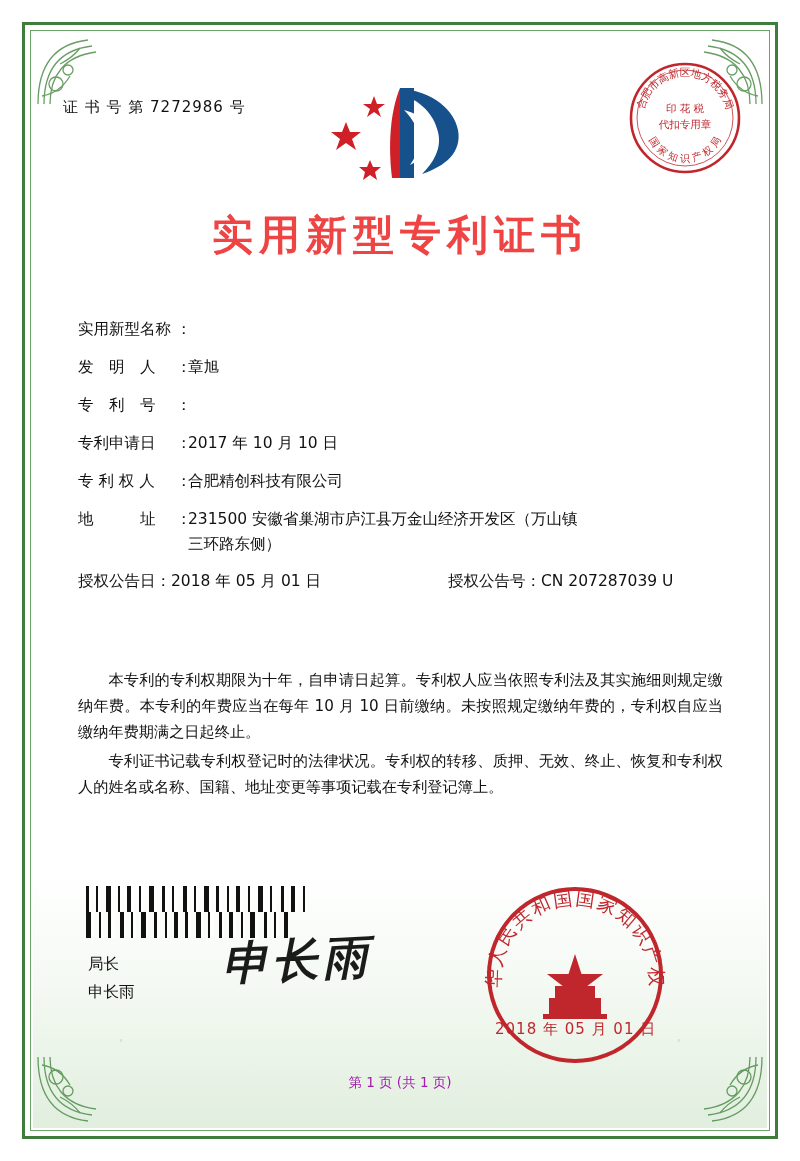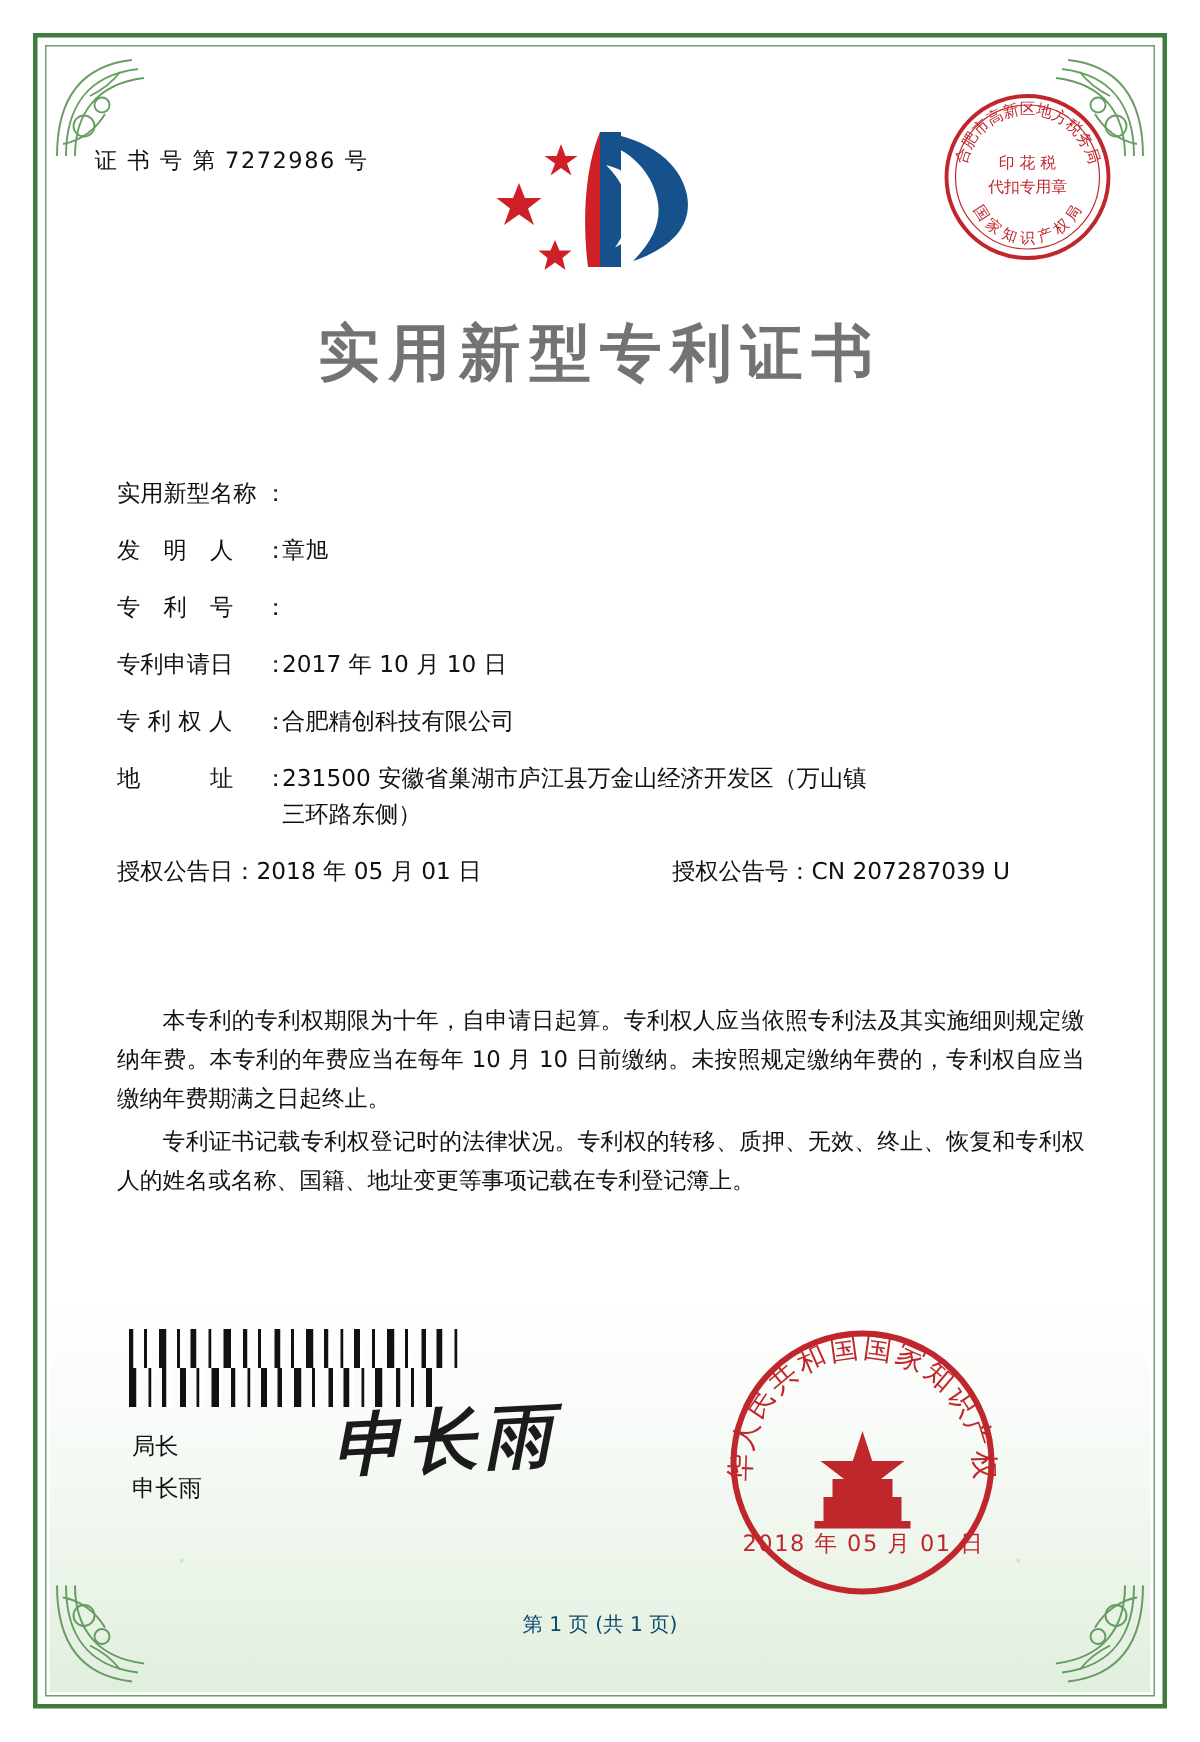--- a/index.html
+++ b/index.html
@@ -72,21 +72,21 @@
   }
   .title {
     position: absolute;
     left: 0; right: 0;
     top: 208px;
     text-align: center;
     font-family: "DejaVu Serif", "Liberation Serif", serif;
     font-size: 41px;
     font-weight: bold;
     letter-spacing: 6px;
-    color: #737373;
+    color: #ef4444;
   }
 
   
   .fields {
     position: absolute;
     left: 78px; top: 322px;
     width: 650px;
     font-size: 15.5px;
     color: #111;
     line-height: 1.0;
@@ -179,21 +179,21 @@
     font-size: 15px;
     color: #c0272d;
     letter-spacing: 1px;
   }
   .page-num {
     position: absolute;
     left: 0; right: 0;
     top: 1074px;
     text-align: center;
     font-size: 13.5px;
-    color: #0c4a6e;
+    color: #a21caf;
   }
 </style>
 </head>
 <body>
 
 <div class="page">
 
   <div class="border-outer"></div>
   <div class="border-inner"></div>
   <div class="guilloche"></div>

